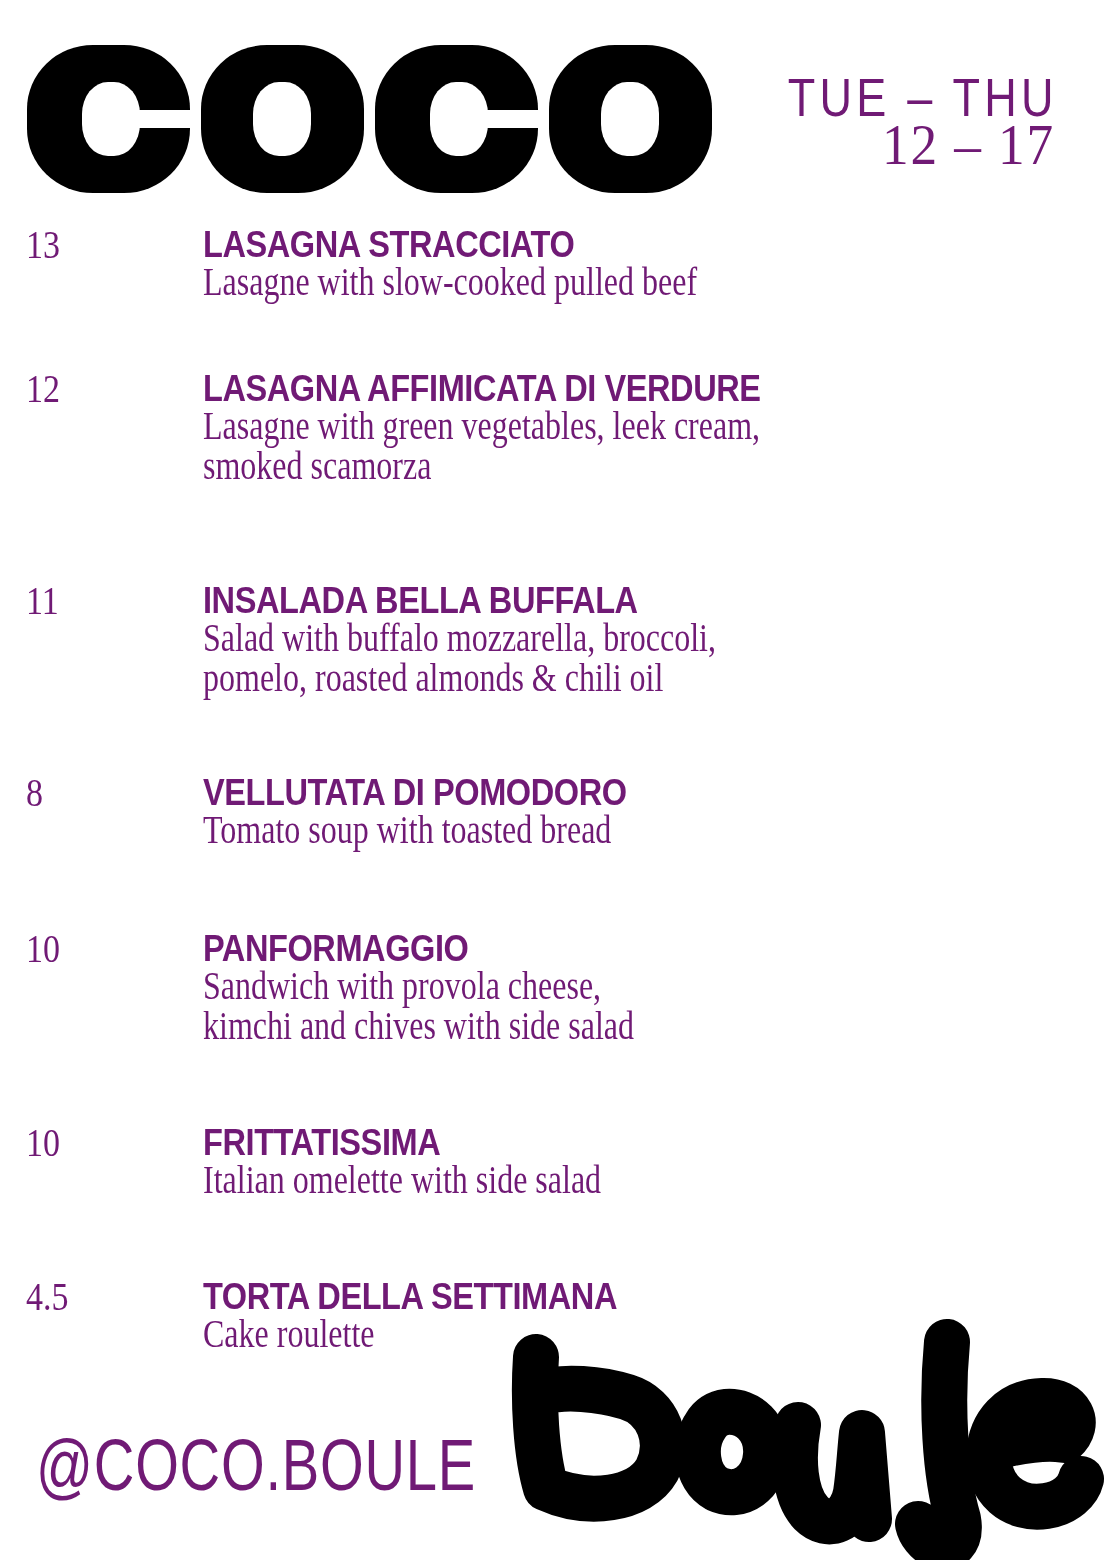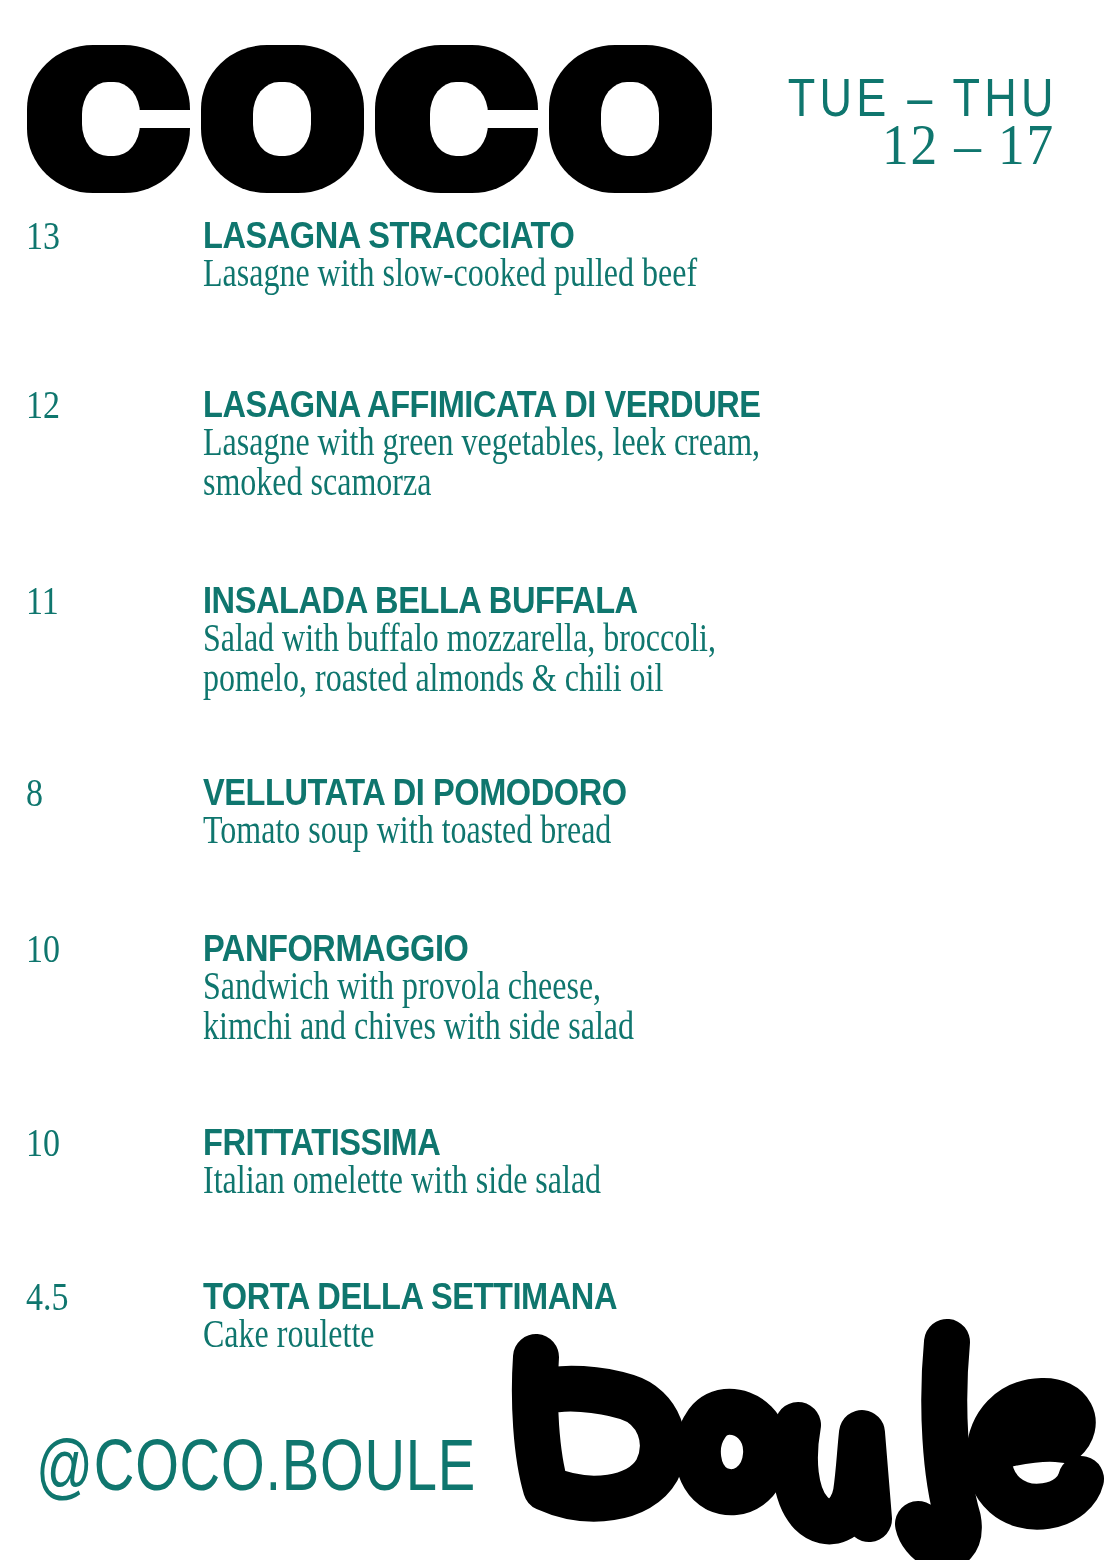--- a/index.html
+++ b/index.html
@@ -2,21 +2,21 @@
 <html><head>
 <meta charset="utf-8">
 <style>
   html,body { margin:0; padding:0; }
   .page {
     position:relative;
     width:1107px; height:1560px;
     background:#ffffff;
     overflow:hidden;
     font-family:"Liberation Sans", sans-serif;
-    color:#0f766e;
+    color:#701a75;
   }
   .sr-only {
     position:absolute; width:1px; height:1px;
     overflow:hidden; clip:rect(0 0 0 0); white-space:nowrap;
   }
   
   .coco-logo { position:absolute; left:27px; top:45px; width:685px; height:148px; }
   .hours-days {
     position:absolute; top:71px; right:49px;
     font-family:"Liberation Sans", sans-serif;
@@ -26,22 +26,22 @@
   }
   .hours-times {
     position:absolute; top:116px; right:52px;
     font-family:"Liberation Serif", serif;
     font-size:58px; line-height:58px;
     letter-spacing:2px; white-space:nowrap;
     transform:scaleX(0.92); transform-origin:100% 0;
   }
   
   .menu-item { position:absolute; left:0; width:1107px; height:130px; }
-  .menu-item:nth-of-type(1) { top:217px; }
-  .menu-item:nth-of-type(2) { top:386px; }
+  .menu-item:nth-of-type(1) { top:226px; }
+  .menu-item:nth-of-type(2) { top:370px; }
   .menu-item:nth-of-type(3) { top:582px;padding-left:18px; }
   .menu-item:nth-of-type(4) { top:774px; }
   .menu-item:nth-of-type(5) { top:930px; }
   .menu-item:nth-of-type(6) { top:1124px; }
   .menu-item:nth-of-type(7) { top:1278px;text-decoration:underline; }
   .item-price {
     position:absolute; left:26px; top:-1px;
     font-family:"Liberation Serif", serif;
     font-size:40px; line-height:40px;
     transform:scaleX(0.85); transform-origin:0 0;

